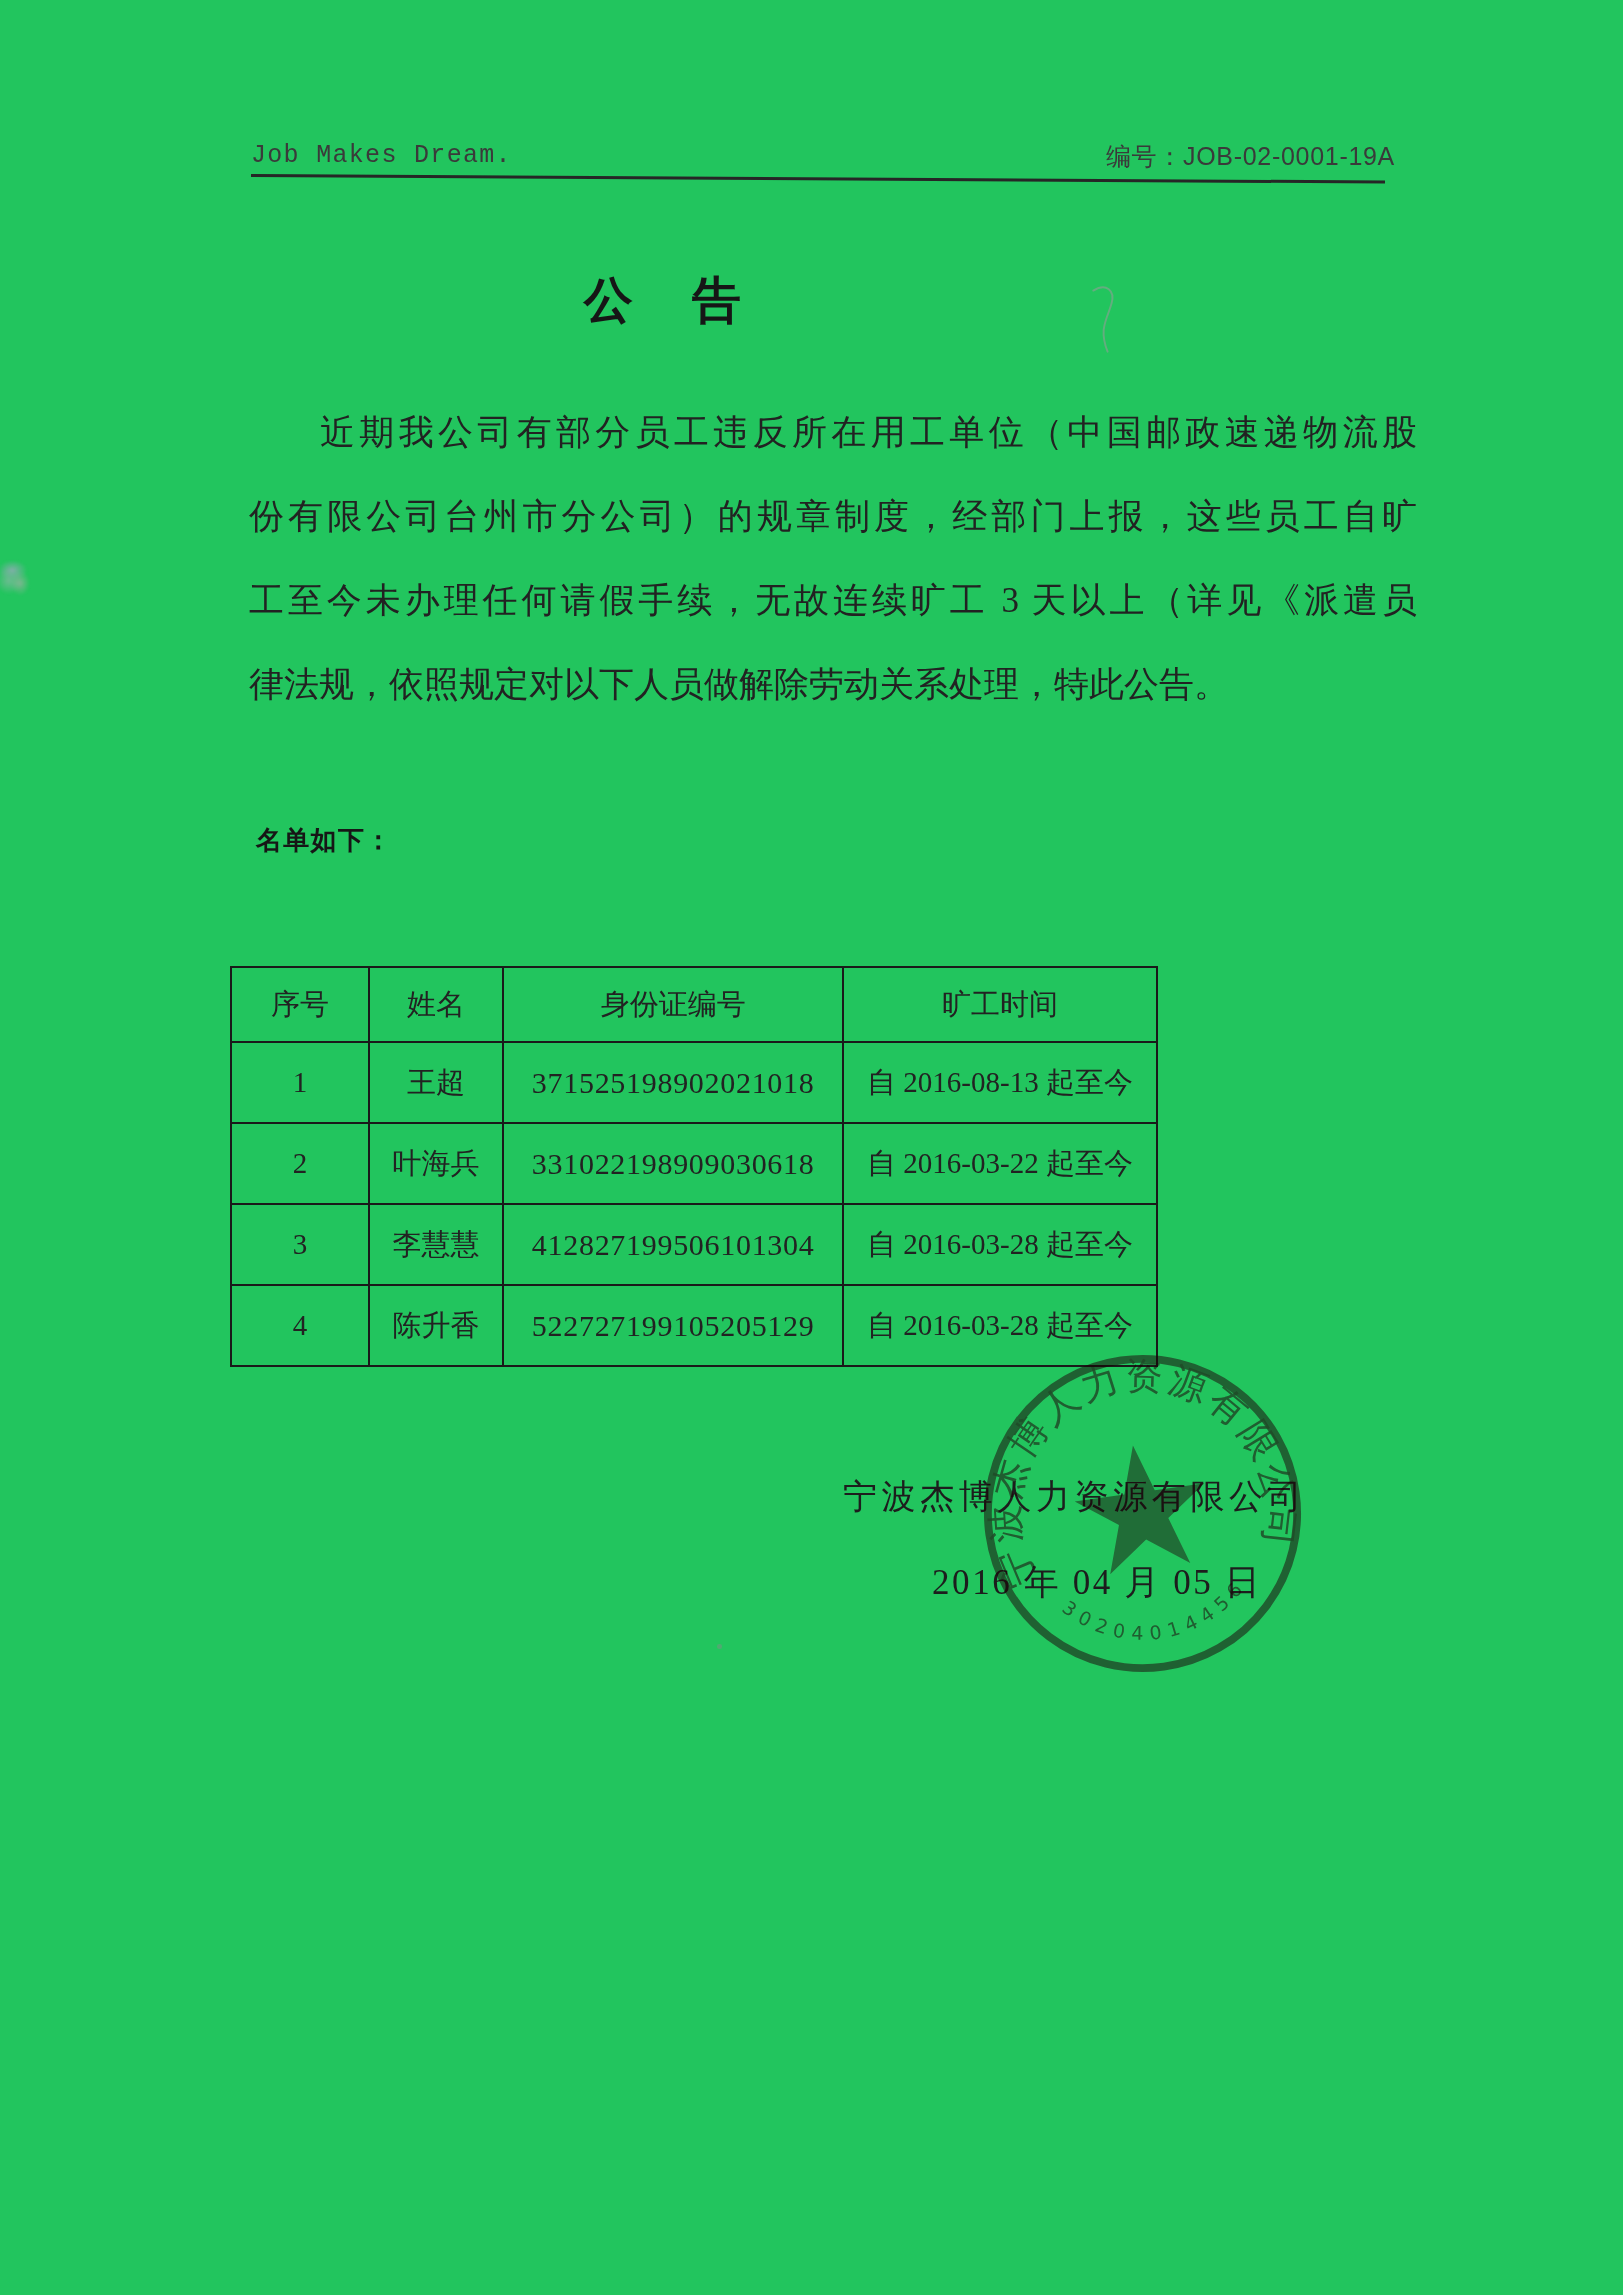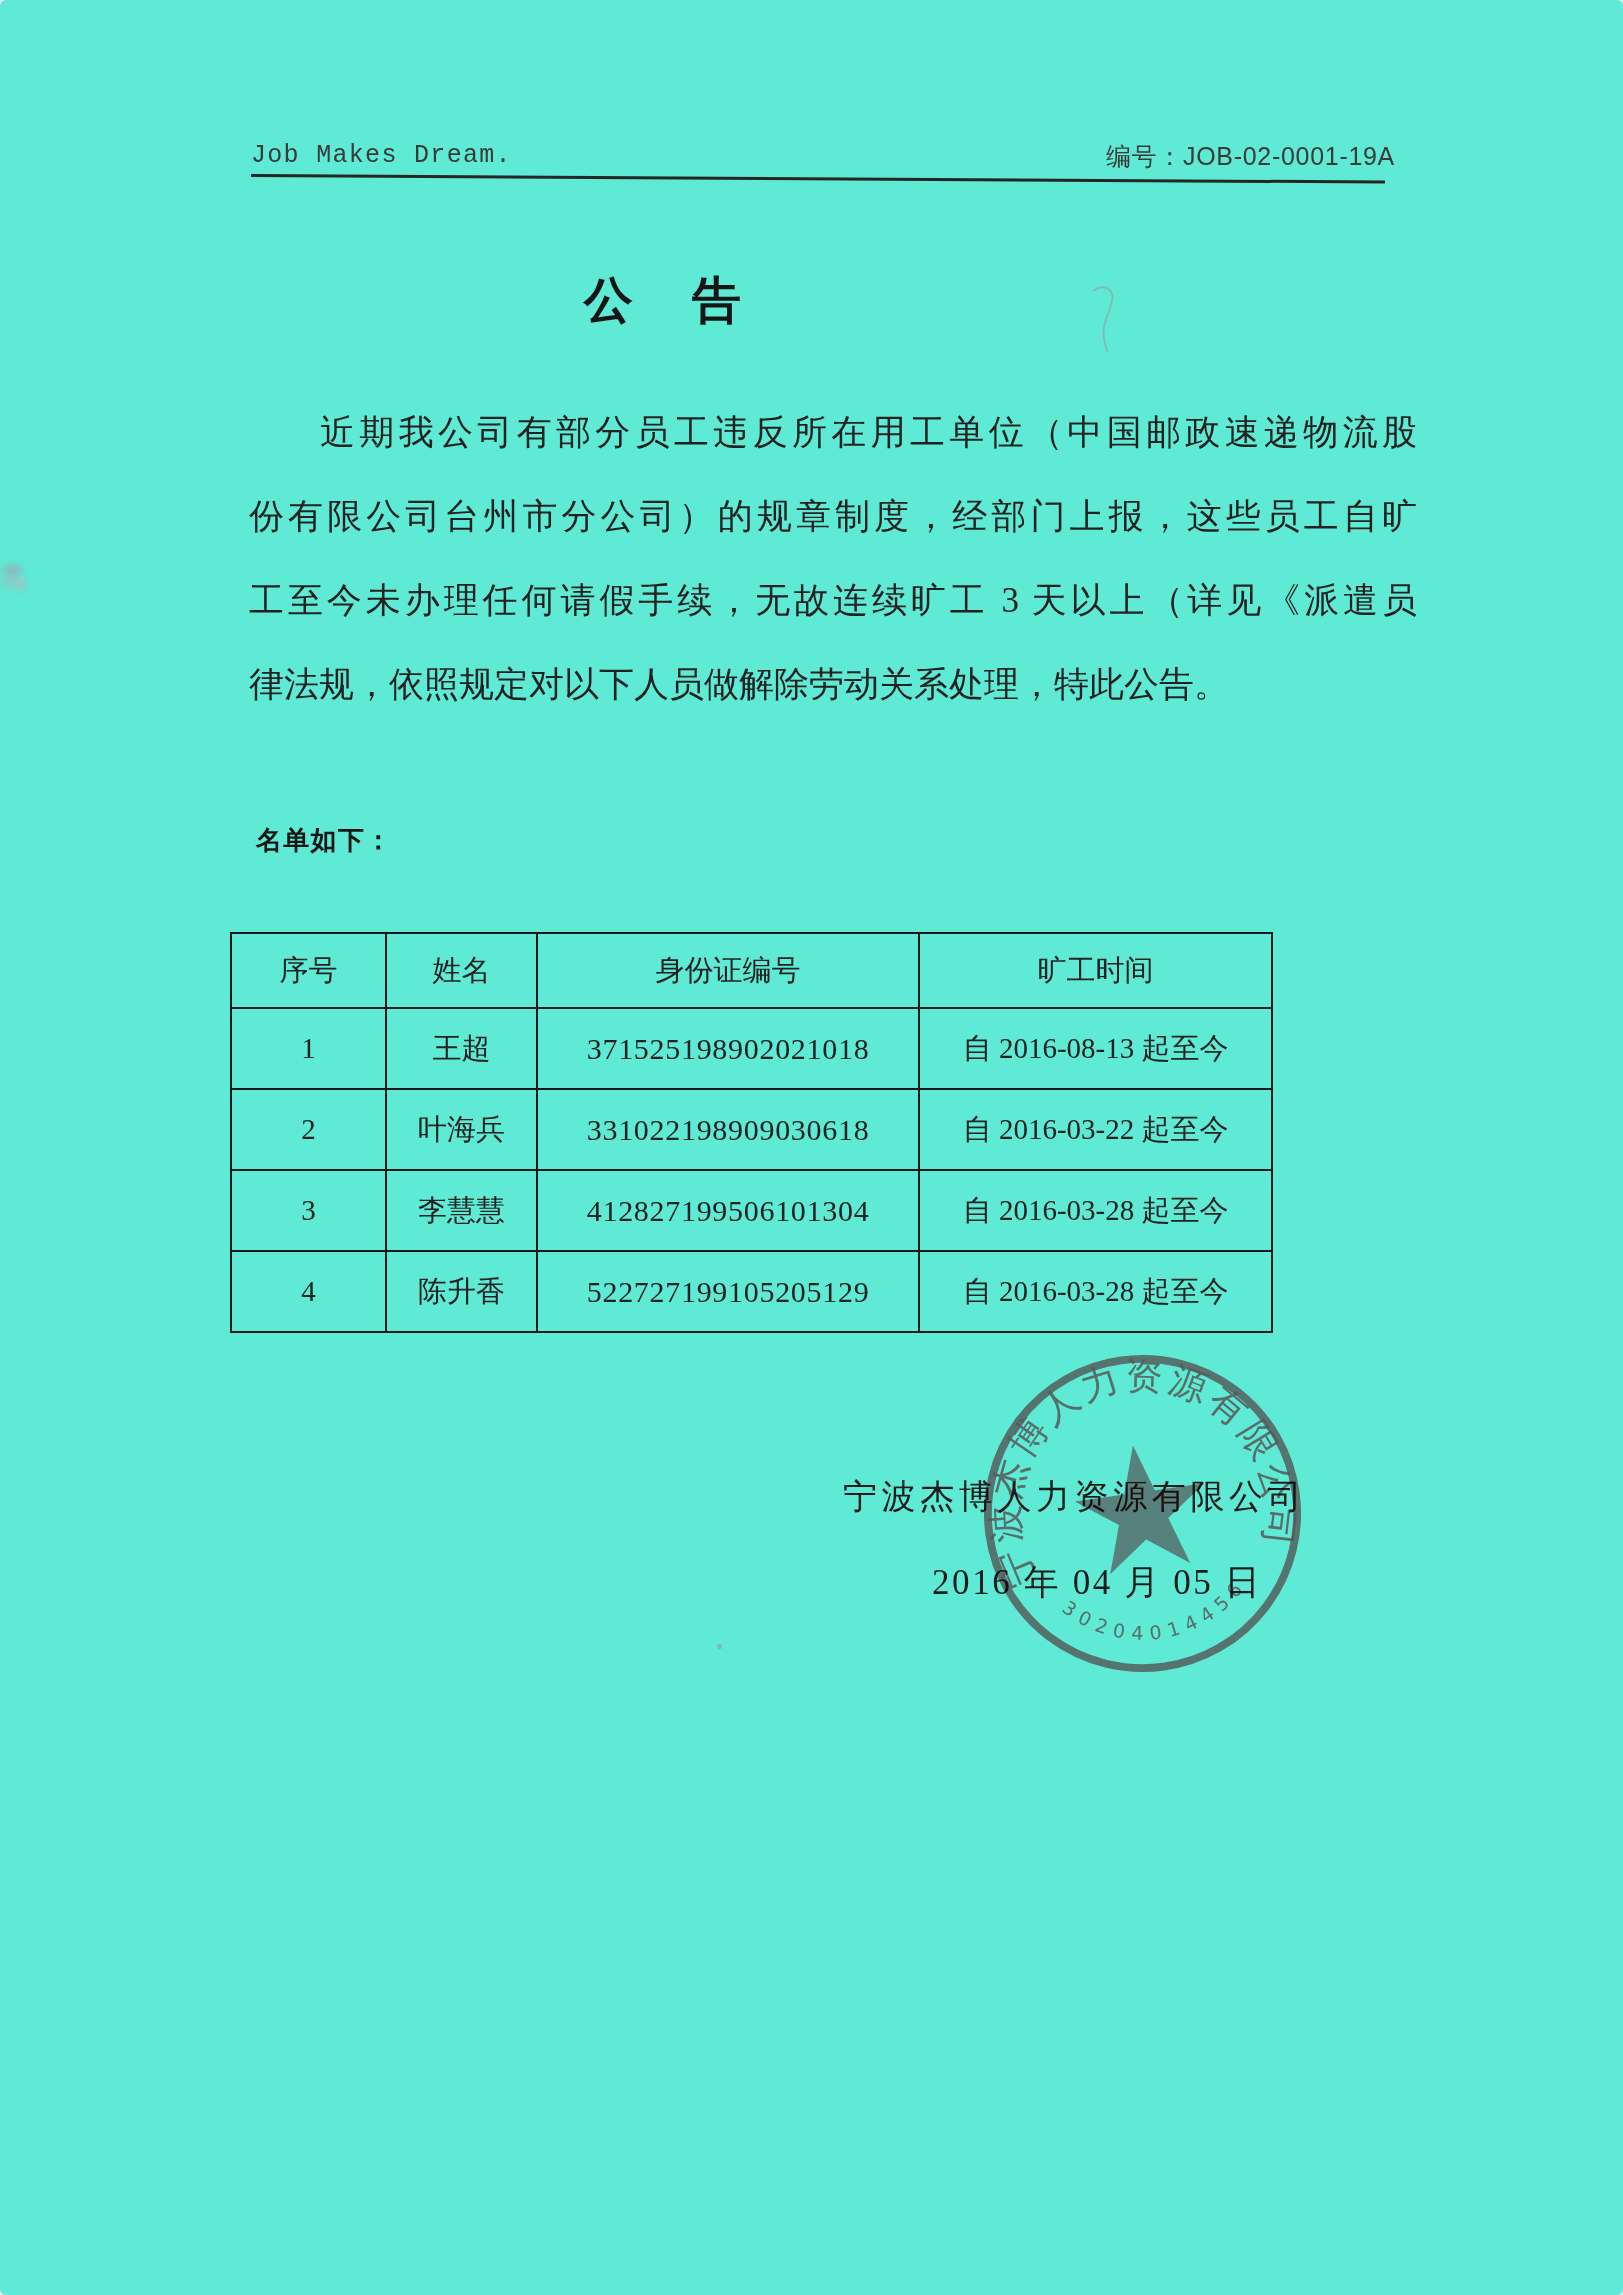--- a/index.html
+++ b/index.html
@@ -1,23 +1,22 @@
 <!DOCTYPE html>
 <html style="font-size:10.5px"><head>
 <meta charset="utf-8">
 <style>
   html,body{margin:0;padding:0;background:#e8e8e8;}
   .page{
     position:relative;
     width:1623px;height:2295px;
-    background:#5eead4;
+    background:#22c55e;
     overflow:hidden;
     font-family:"Liberation Serif","DejaVu Serif",serif;
     color:#1d1d1d;
-    border-radius:6px;
   }
   
   .slogan{
     position:absolute;left:251px;top:141px;
     font-family:"Liberation Mono","DejaVu Sans Mono",monospace;
     font-size:25px;letter-spacing:1.3px;color:#3a3a3a;white-space:nowrap;
   }
   .doc-number{
     position:absolute;right:228px;top:140px;
     font-family:Liberation Sans, sans-serif;
@@ -45,21 +44,21 @@
   }
   .body-text .line.fill{white-space:normal;text-align:justify;text-align-last:justify;font-family:Liberation Serif, serif;}
   .body-text .line.indent{text-indent:71px;}
   .list-label{
     position:absolute;left:256px;top:823px;
     font-family:"Liberation Sans","DejaVu Sans",sans-serif;
     font-weight:700;font-size:26px;color:#161616;letter-spacing:1.3px;
   }
   
   .roster{
-    position:absolute;left:230px;top:932px;width:1043px;
+    position:absolute;left:230px;top:966px;width:928px;
     border-collapse:collapse;table-layout:fixed;
   }
   .roster td,.roster th{
     border:2.6px solid #1a1a1a;
     font-weight:normal;text-align:center;vertical-align:middle;
     font-size:29px;color:#222;padding:0;
   }
   .roster thead th{height:73px;}
   .roster tbody td{height:79px;}
   .roster td.idnum{font-size:30px;letter-spacing:0.7px;}

